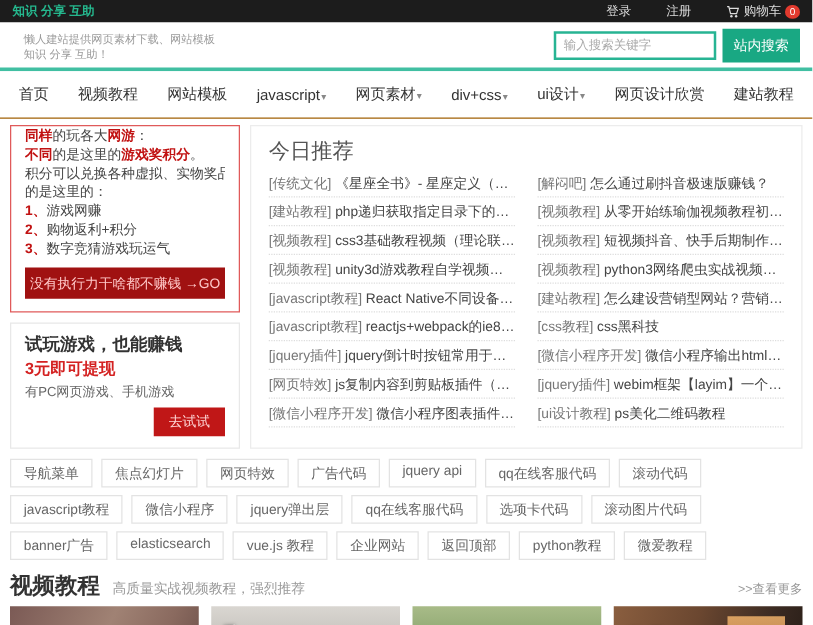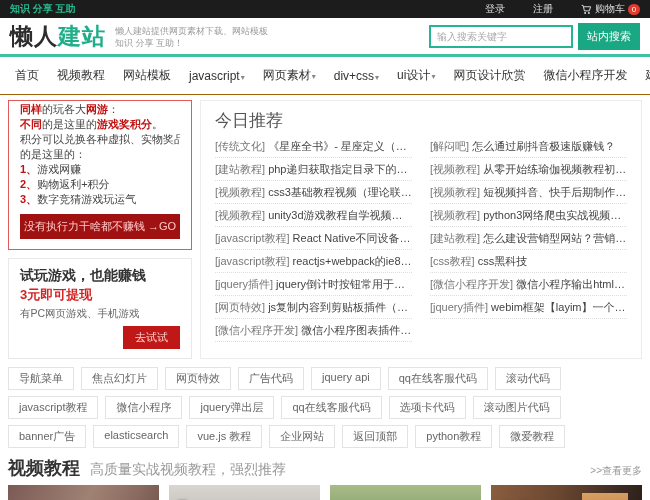--- a/index.html
+++ b/index.html
@@ -16,21 +16,21 @@
   .badge { background:#e23a2e; color:#fff; border-radius:8px; font-size:8px;
     min-width:12px; height:11px; line-height:11px; text-align:center; padding:0 3px; }
 
   
   .header { height:36px; display:flex; align-items:center; padding:0 10px; background:#fff; }
   .logo { font-size:23px; font-weight:900; letter-spacing:1px; line-height:1; }
   .logo .dark { color:#2d2d2d; }
   .logo .green { color:#1fae89; }
   .taglines { margin-left:9px; font-size:9px; color:#9a9a9a; line-height:12px; padding-top:2px; }
   .search { margin-left:auto; display:flex; align-items:center; }
-  .search input { width:144px; height:23px; border:2px solid #27b493; font-size:10px;
+  .search input { width:130px; height:23px; border:2px solid #27b493; font-size:10px;
     padding:0 6px; outline:none; color:#555; }
   .search input::placeholder { color:#aaa; }
   .search button { width:62px; height:27px; background:#19a883; color:#fff; border:none;
     font-size:11px; margin-left:5px; cursor:pointer; }
 
   .divider { height:3px; background:#41bfa2; }
 
   
   nav { height:38px; display:flex; align-items:center; padding:0 6px; background:#fff;
     border-bottom:1px solid #a16207;justify-content:space-between; }
@@ -64,21 +64,21 @@
 
   
   .tags { padding:8px 8px 4px; display:flex; flex-wrap:wrap; gap:6px 7px; background:#fff; }
   .tag-chip { border:1px solid #e3e3e3; padding:3px 10px; font-size:11px; color:#666;
     white-space:nowrap; background:#fff; }
 
   
   .videos { padding:4px 8px 0; }
   .videos-head { display:flex; align-items:baseline; }
   .videos-head h2 { font-size:18px; color:#333; font-weight:bold; }
-  .videos-head .sub { font-size:14px; color:#999; margin-left:10px; }
+  .videos-head .sub { font-size:11px; color:#999; margin-left:10px; }
   .videos-head .more { margin-left:auto; font-size:10px; color:#999; }
   .cards { display:flex; gap:10px; margin-top:5px; }
   .card { flex:1; min-width:0; cursor:pointer; }
   .thumb { height:88px; position:relative; overflow:hidden; }
 
   .thumb1 { background:linear-gradient(115deg,#7b5a55 0%,#a08274 45%,#8a6a5f 70%,#5e443f 100%); }
 
   .thumb2 { background:linear-gradient(180deg,#d9d6d1 0%,#bcb8b2 45%,#8f8b85 100%); }
   .thumb2 .ov { position:absolute; left:6px; top:5px; writing-mode:vertical-rl;
     font-size:11.5px; color:#fff; font-weight:bold; letter-spacing:2px;
@@ -107,21 +107,20 @@
         <circle cx="6" cy="13" r="1.4" fill="#ddd"></circle>
           <circle cx="11.5" cy="13" r="1.4" fill="#ddd"></circle>
       </svg>
       <span>购物车</span>
       <span class="badge">0</span>
     </a>
   </div>
 </div>
 
 <div class="header">
-  <a class="logo"><span class="dark">懒人</span><span class="green">建站</span></a>
   <div class="taglines">
     <div>懒人建站提供网页素材下载、网站模板</div>
     <div>知识 分享 互助！</div>
   </div>
   <div class="search">
     <input type="text" placeholder="输入搜索关键字" style="">
     <button>站内搜索</button>
   </div>
 </div>
 
@@ -138,21 +137,20 @@
     <a class="nav-item"><span>javascript</span><span class="caret">▾</span></a>
 
     <a class="nav-item"><span>网页素材</span><span class="caret">▾</span></a>
 
     <a class="nav-item"><span>div+css</span><span class="caret">▾</span></a>
 
     <a class="nav-item"><span>ui设计</span><span class="caret">▾</span></a>
 
     <a class="nav-item"><span>网页设计欣赏</span></a>
 
-    <a class="nav-item"><span>微信小程序开发</span></a>
 
     <a class="nav-item"><span>建站教程</span></a>
 
   </nav>
 
 <div class="main">
   <div class="leftcol">
 
     <div class="promo-game">
       <div class="pline"><span class="red">同样</span><span>的玩各大</span><span class="red">网游</span><span>：</span></div>
@@ -206,20 +204,21 @@
         <a class="rec-item"><span class="tag">[jquery插件]</span><span>jquery倒计时按钮常用于验证码倒计时按钮</span></a>
 
         <a class="rec-item"><span class="tag">[微信小程序开发]</span><span>微信小程序输出html内容数据插件wxParse</span></a>
 
         <a class="rec-item"><span class="tag">[网页特效]</span><span>js复制内容到剪贴板插件（clipboard.js）</span></a>
 
         <a class="rec-item"><span class="tag">[jquery插件]</span><span>webim框架【layim】一个纯前端webim插件</span></a>
 
         <a class="rec-item"><span class="tag">[微信小程序开发]</span><span>微信小程序图表插件（wx-charts）</span></a>
 
+        <a class="rec-item"><span class="tag">[ui设计教程]</span><span>ps美化二维码教程</span></a>
       </div>
   </div>
 </div>
 
 <div class="tags">
 
     <a class="tag-chip">导航菜单</a>
 
     <a class="tag-chip">焦点幻灯片</a>
 

